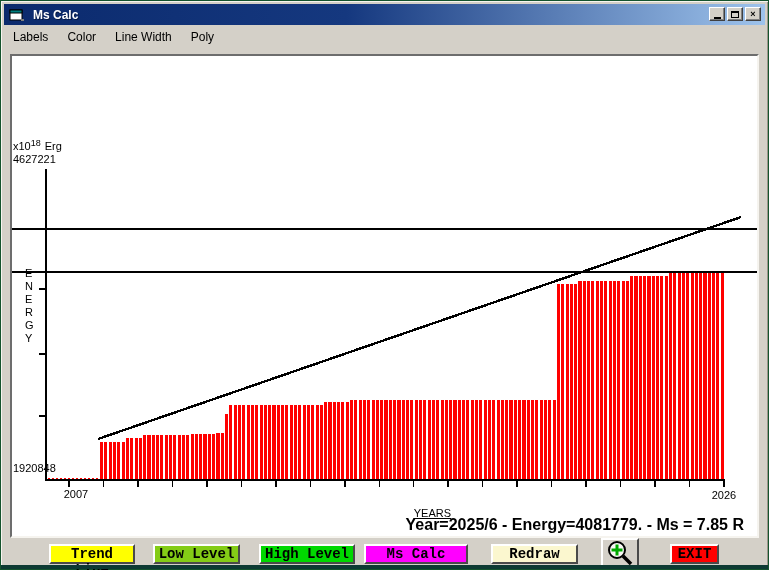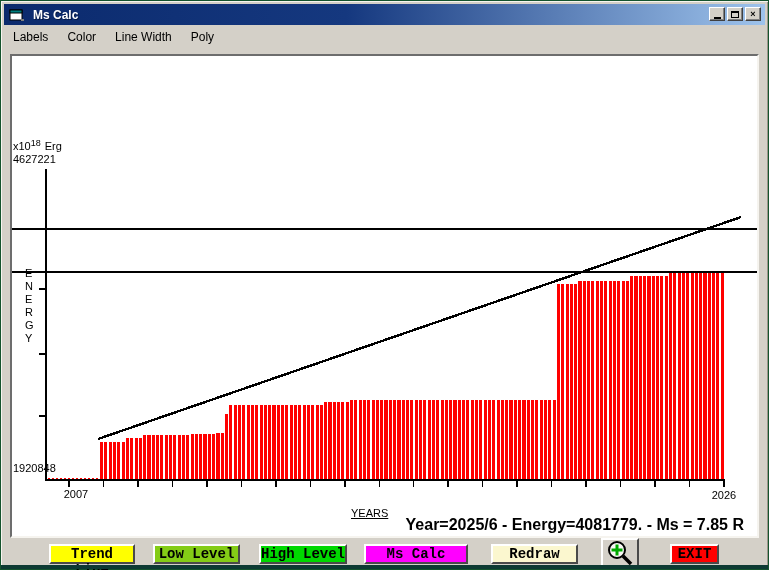--- a/index.html
+++ b/index.html
@@ -36,31 +36,31 @@
   .chart-inner{position:relative;width:745px;height:480px;}
   .chart-label{position:absolute;color:#000;font-size:11px;line-height:12px;}
   .unit-label{left:1px;top:84px;}
   .unit-exp{font-size:9px;position:relative;top:-4px;}
   .unit-name{margin-left:4px;}
   .y-max{left:1px;top:97px;}
   .y-min{left:1px;top:406px;}
   .energy-label{left:13px;top:211px;white-space:pre-line;line-height:13px;letter-spacing:0;}
   .x-first{left:40px;top:432px;width:48px;text-align:center;}
   .x-last{left:688px;top:433px;width:48px;text-align:center;}
-  .x-title{left:339px;top:451px;width:100px;text-align:left;text-decoration:underline;}
+  .x-title{left:339px;top:451px;width:100px;text-align:right;text-decoration:underline;}
   .status-line{position:absolute;right:13px;top:460px;font-size:16px;font-weight:bold;color:#000;}
   #plot{position:absolute;left:0;top:0;pointer-events:none;shape-rendering:crispEdges;}
   
   .cbtn{position:absolute;top:543px;height:20px;border:2px solid;
         border-color:#ffffff #4a4a4a #4a4a4a #ffffff;
         font-family:Liberation Mono, monospace;font-size:14px;font-weight:bold;
         color:#000;text-align:center;line-height:16px;cursor:default;padding:0;}
   .btn-trend{left:48px;width:86px;}
   .btn-low{left:152px;width:87px;}
-  .btn-high{left:258px;width:88px;}
+  .btn-high{left:258px;width:96px;}
   .btn-ms{left:363px;width:104px;}
   .btn-redraw{left:490px;width:87px;}
   .btn-exit{left:669px;width:49px;}
   .btn-zoom{left:600px;top:537px;width:38px;height:29px;background:#d4d0c8;
             display:flex;align-items:center;justify-content:center;}
   
   .desktop-strip{position:absolute;left:0;right:0;bottom:0;height:4px;background:#0d3a33;}
 </style>
 </head>
 <body>

